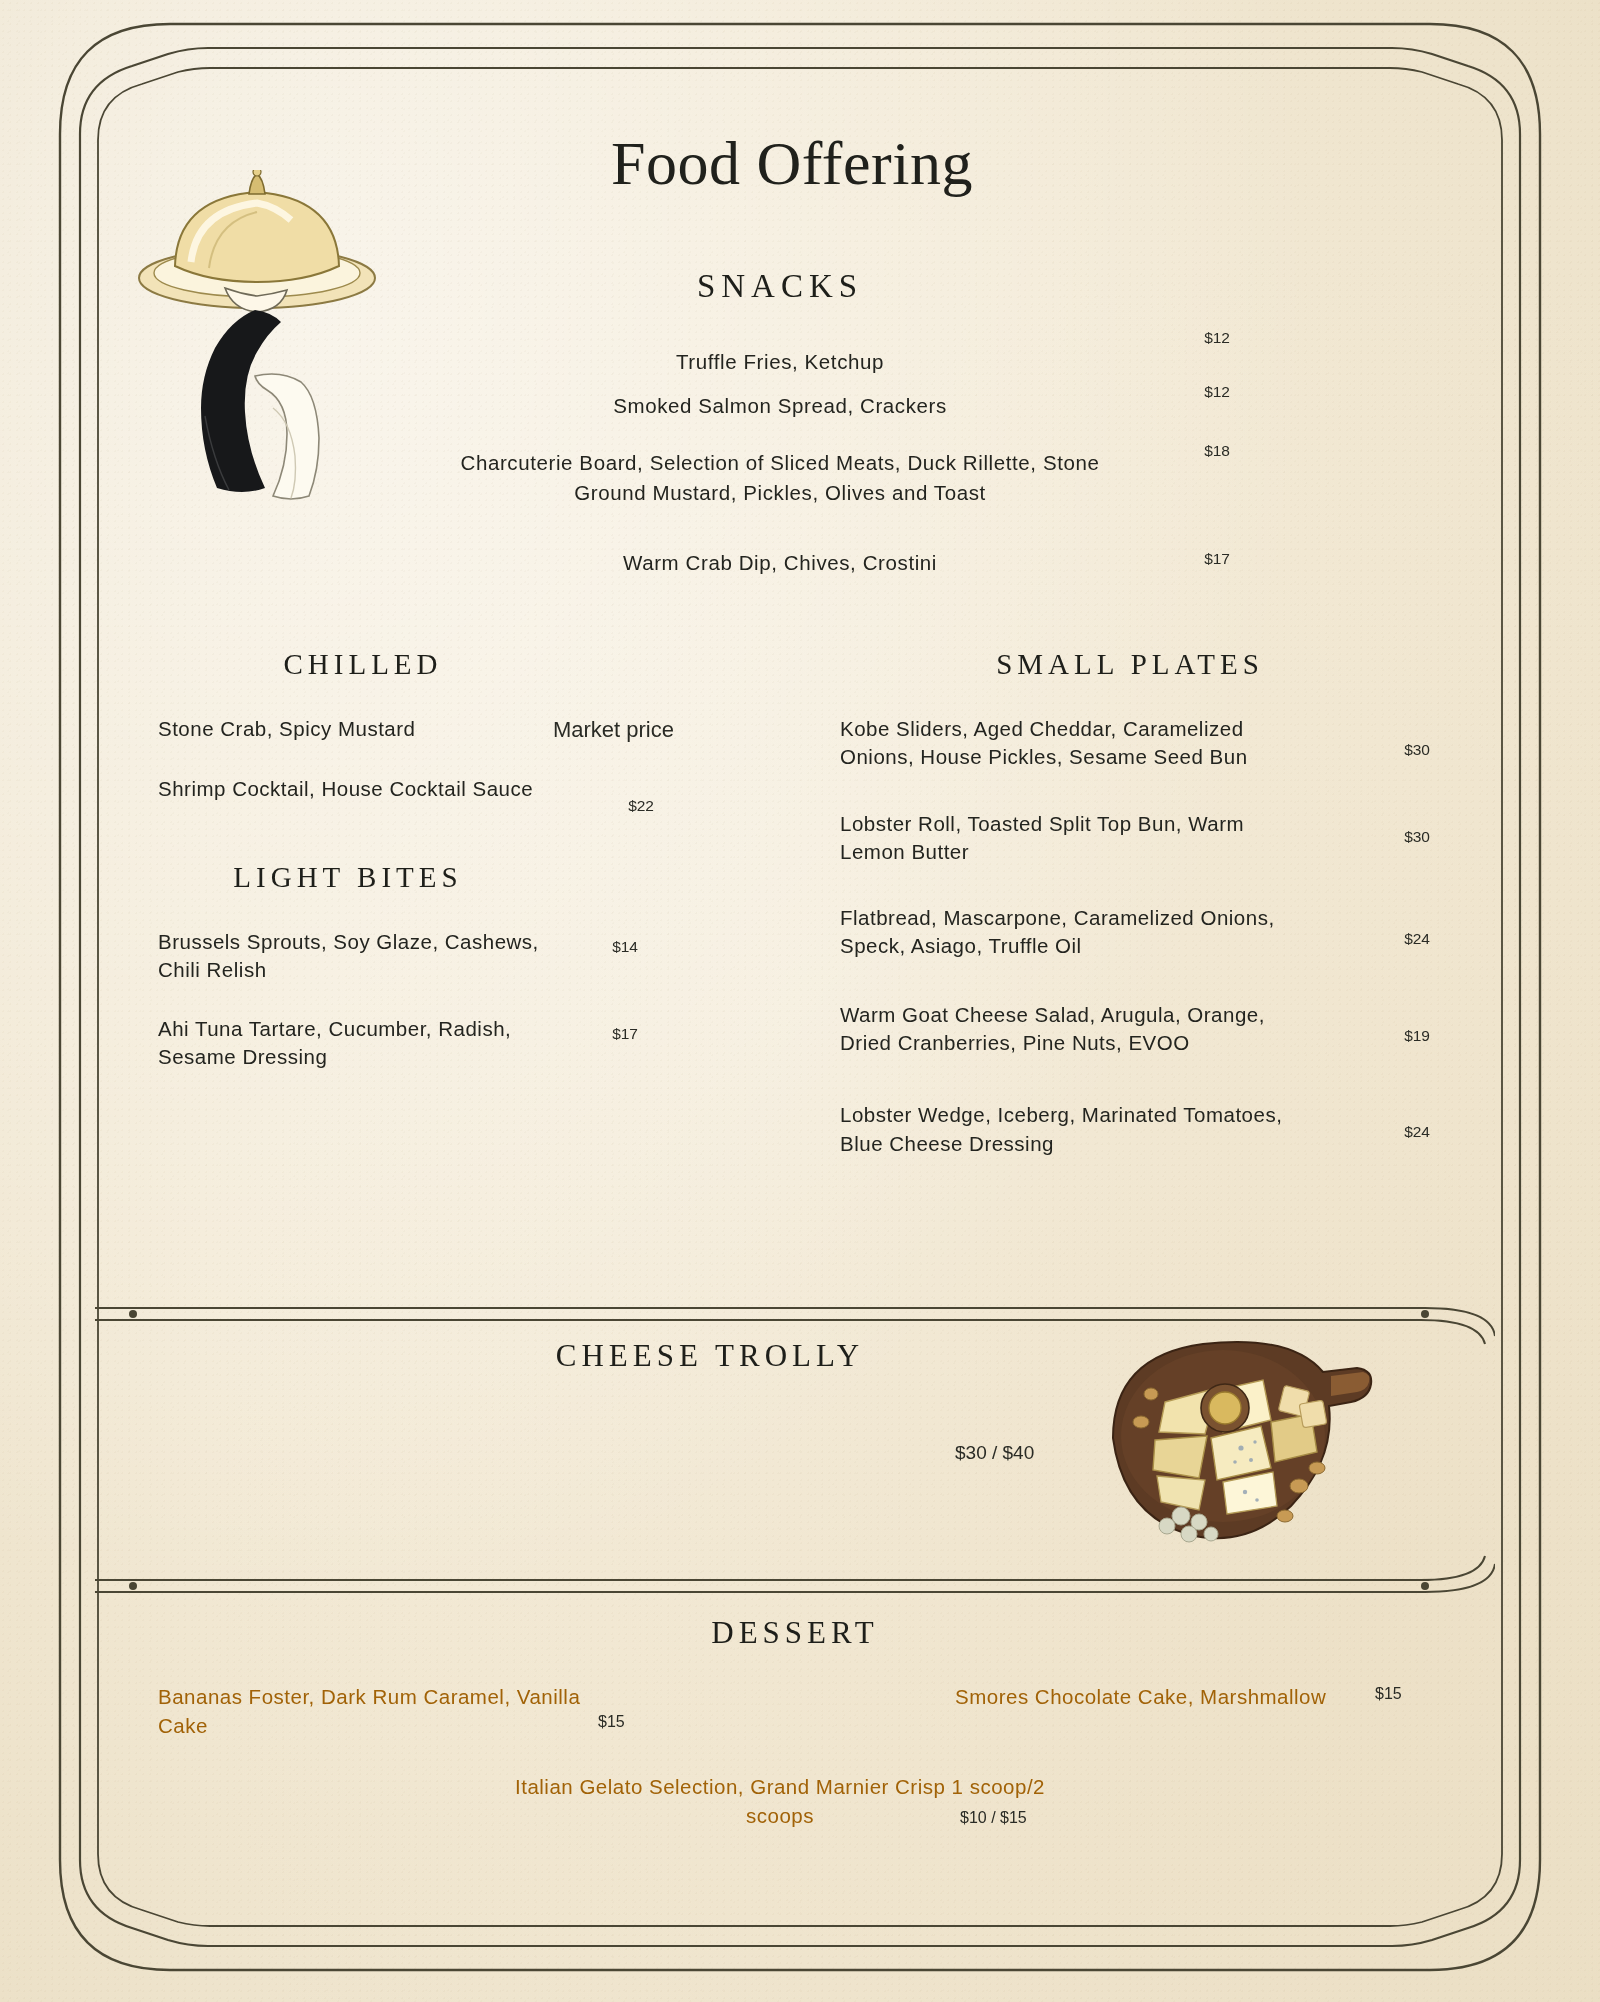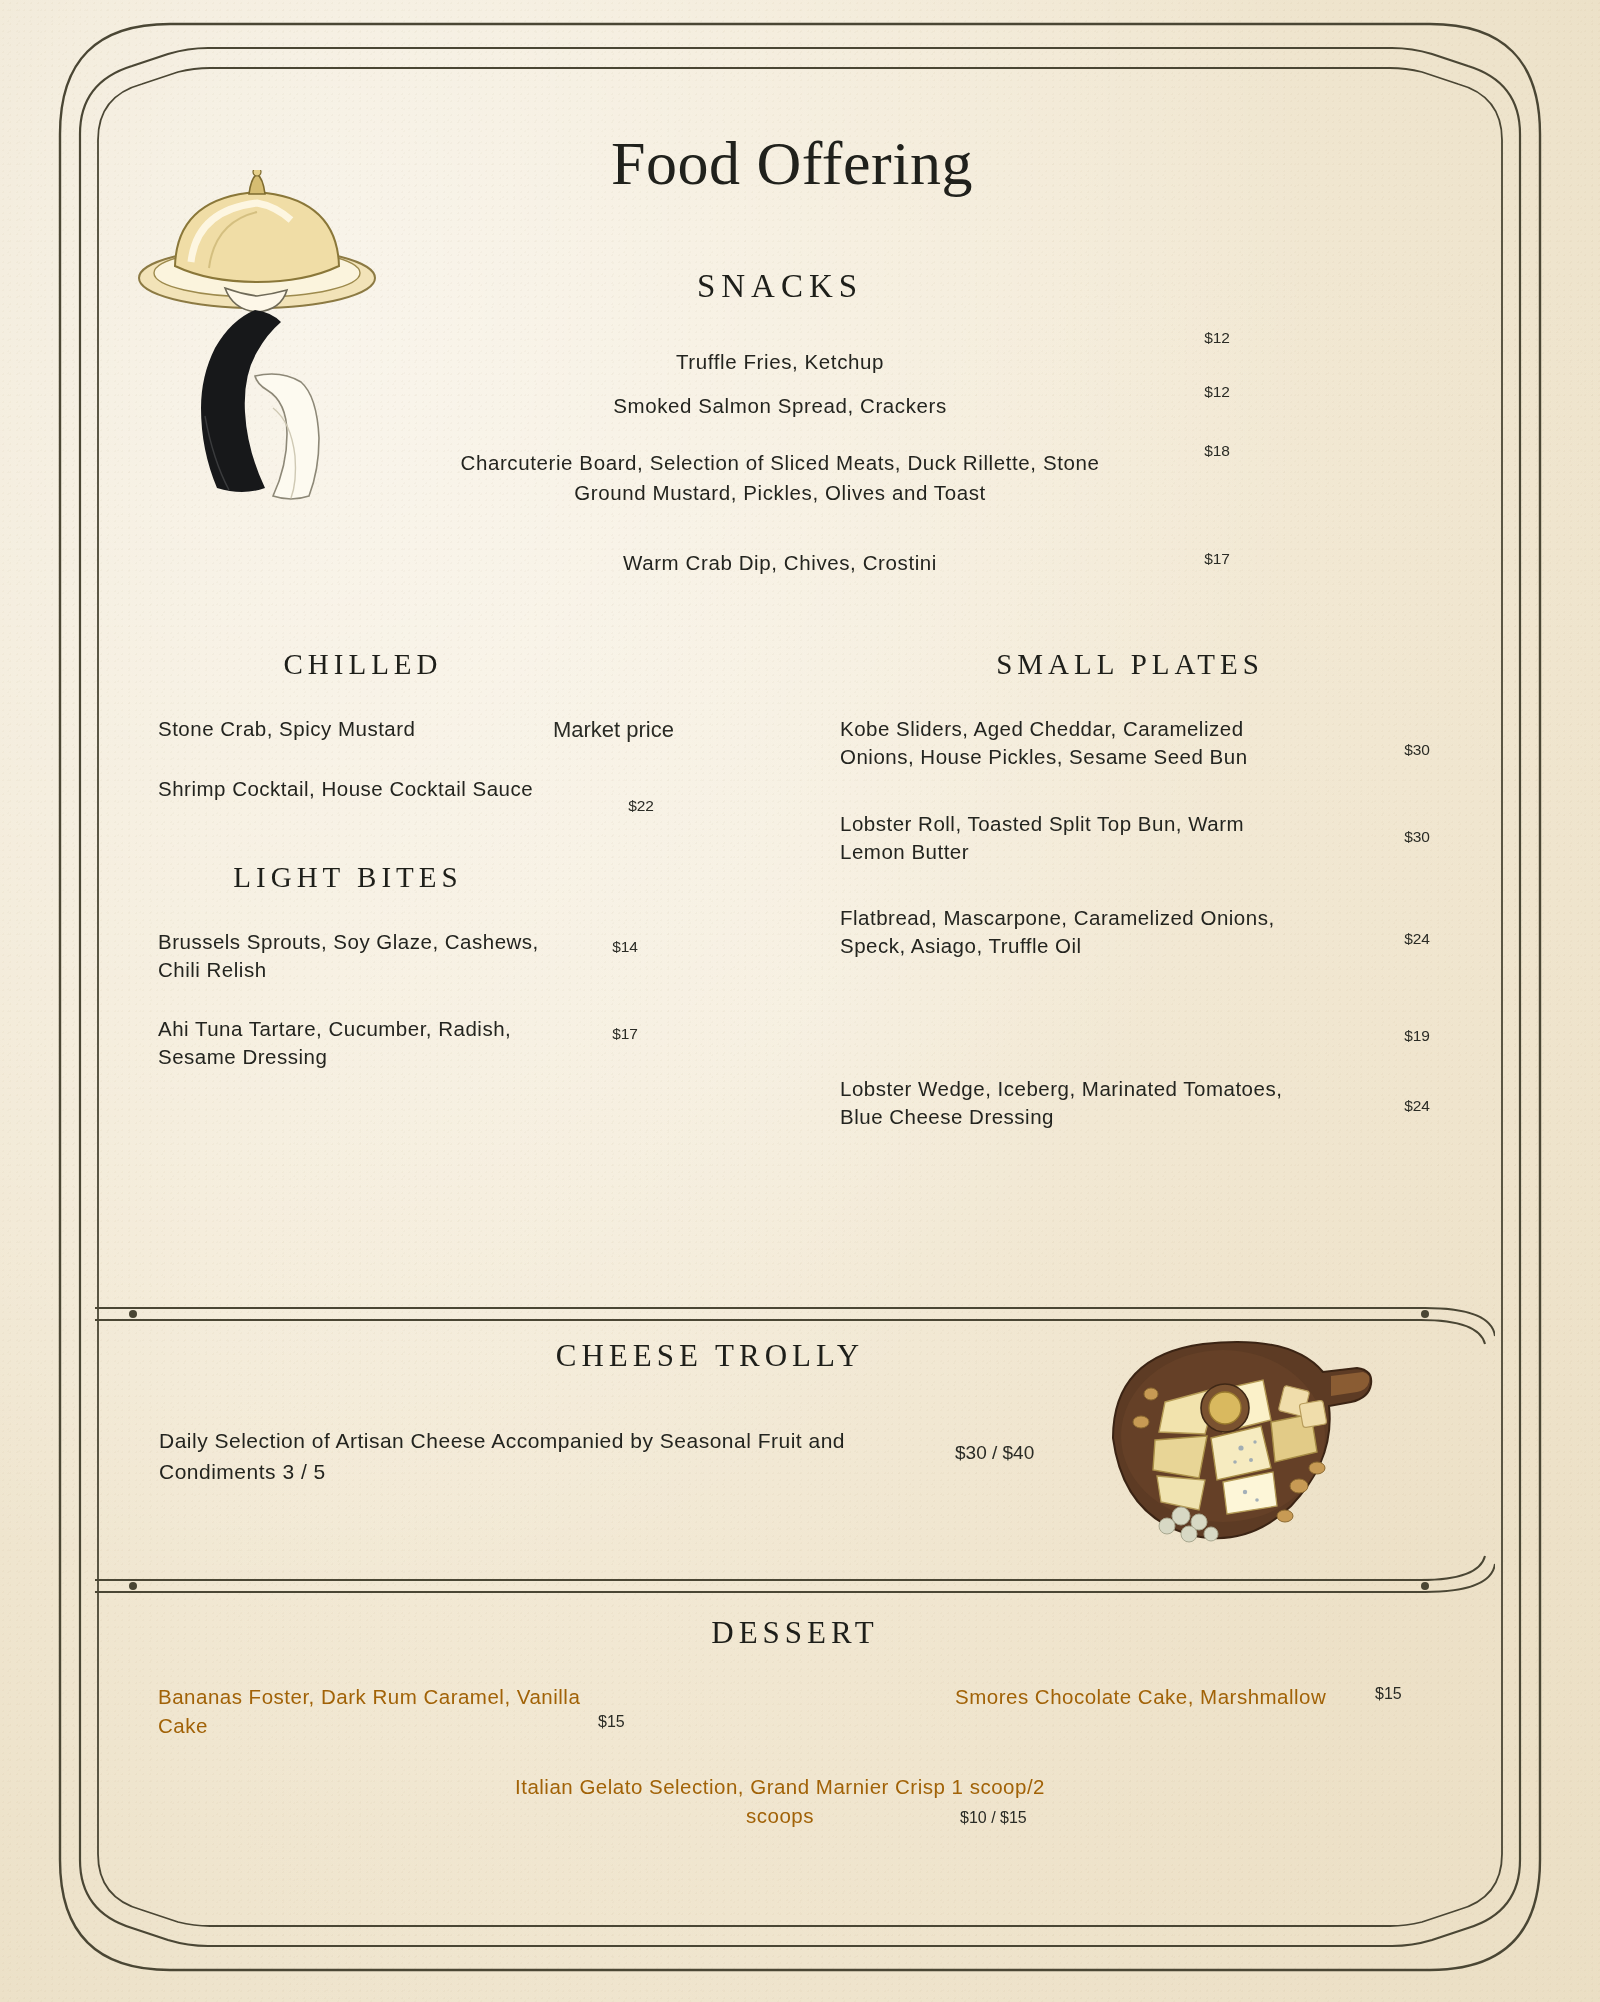--- a/index.html
+++ b/index.html
@@ -383,20 +383,21 @@
       <div class="item-name">Lobster Roll, Toasted Split Top Bun, Warm Lemon Butter</div>
       <div class="item-price" style="top:18px;">$30</div>
     </div>
 
     <div class="item" style="margin-top:38px;">
       <div class="item-name">Flatbread, Mascarpone, Caramelized Onions, Speck, Asiago, Truffle Oil</div>
       <div class="item-price" style="top:26px;">$24</div>
     </div>
 
     <div class="item" style="margin-top:40px;">
+      <div class="item-name">Warm Goat Cheese Salad, Arugula, Orange, Dried Cranberries, Pine Nuts, EVOO</div>
       <div class="item-price" style="top:26px;">$19</div>
     </div>
 
     <div class="item" style="margin-top:44px;">
       <div class="item-name">Lobster Wedge, Iceberg, Marinated Tomatoes, Blue Cheese Dressing</div>
       <div class="item-price" style="top:22px;">$24</div>
     </div>
   </div>
 
   <div class="cheese-band">
@@ -409,21 +410,20 @@
       </g>
       <g fill="#4a4634">
         <circle cx="38" cy="14" r="4"></circle>
         <circle cx="1330" cy="14" r="4"></circle>
         <circle cx="38" cy="286" r="4"></circle>
         <circle cx="1330" cy="286" r="4"></circle>
       </g>
     </svg>
 
     <div class="sect-head cheese-head">CHEESE TROLLY</div>
-    <div class="cheese-desc">Daily Selection of Artisan Cheese Accompanied by Seasonal Fruit and Condiments 3 / 5</div>
     <div class="cheese-price">$30 / $40</div>
   </div>
 
   <div class="cheese-img">
     <svg viewBox="0 0 290 260" width="290" height="260">
       <path d="M18,128 Q18,46 108,34 Q196,24 228,62 L262,58 Q278,60 276,74 Q274,88 256,92 L234,96
                Q240,150 196,196 Q150,240 92,224 Q28,204 18,128 Z" fill="#5d3b24" stroke="#3b2414" stroke-width="2"></path>
       <path d="M236,66 L268,62 Q276,64 274,72 Q272,80 262,82 L236,86 Z" fill="#8a5c33"></path>
       <ellipse cx="128" cy="126" rx="102" ry="86" fill="#6b452a" opacity="0.55"></ellipse>
 

